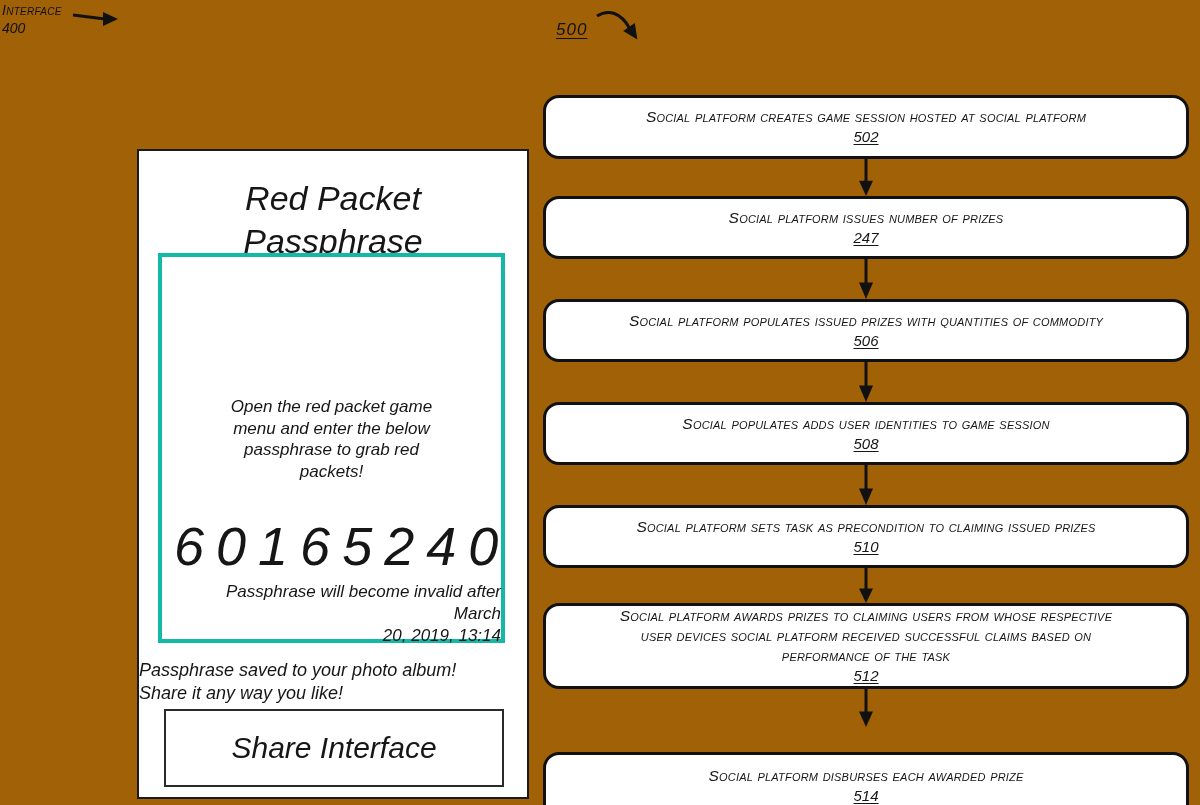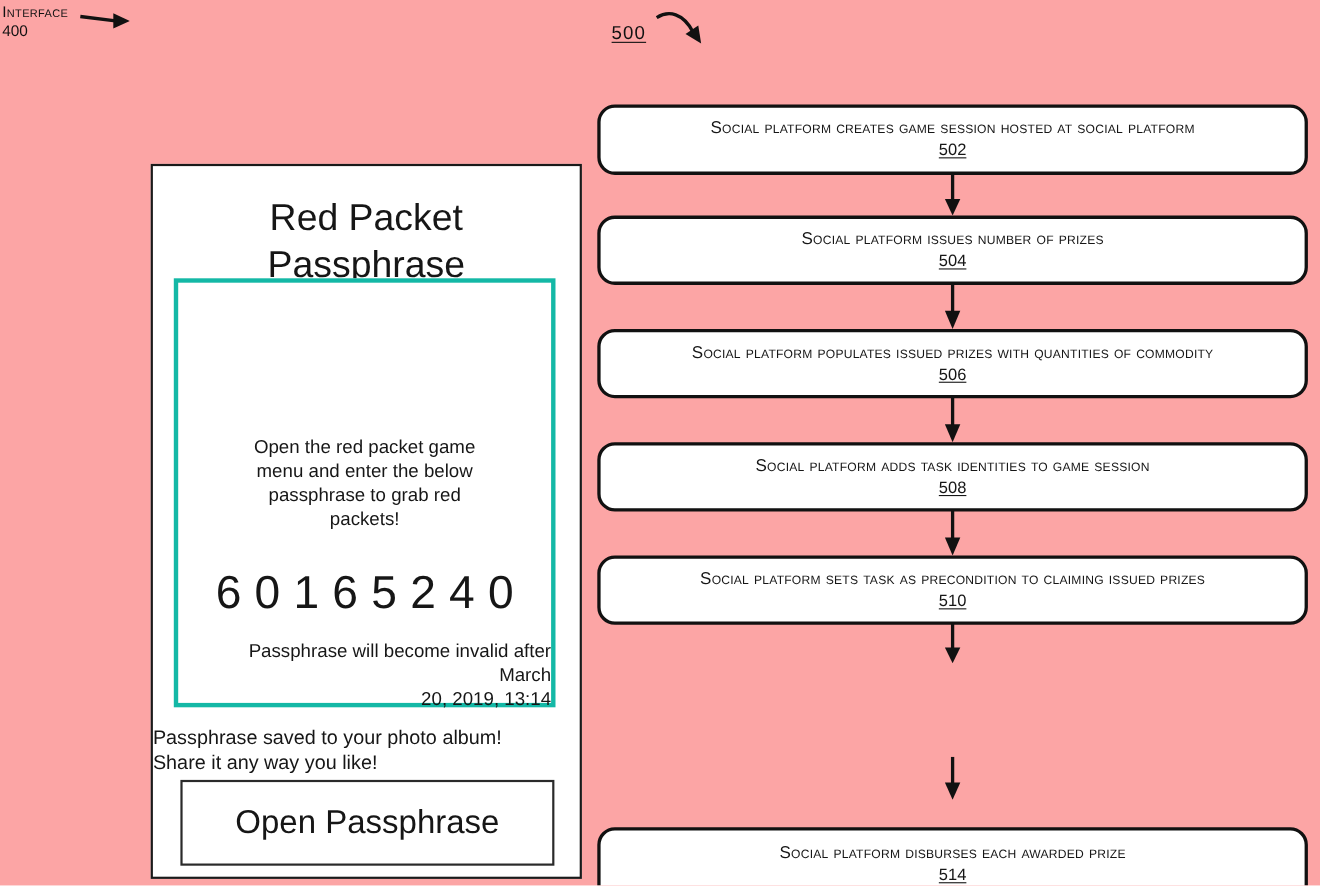--- a/index.html
+++ b/index.html
@@ -1,19 +1,19 @@
 <!DOCTYPE html>
 <html><head>
 <meta charset="utf-8">
 <style>
   * { margin:0; padding:0; box-sizing:border-box; }
   html,body { background:#ffffff; }
   .page {
-    position:relative; width:1200px; height:805px; background:#fca5a5;
-    font-family:"Liberation Sans", sans-serif; color:#111111; overflow:hidden;
+    position:relative; width:1200px; height:805px; background:#a16207;
+    font-family:"Liberation Sans", sans-serif; color:#111111; overflow:hidden;font-style:italic;
   }
 
   
   .ref-interface { position:absolute; left:2px; top:2px; }
   .ref-name { font-variant:small-caps; font-size:14px; letter-spacing:0.3px; }
   .ref-400-num { font-size:14px; margin-top:2px; }
   .arrow-400 { position:absolute; left:72px; top:9px; }
   .ref-500 { position:absolute; left:556px; top:20px; }
   .ref-500-num { font-size:17px; text-decoration:underline; text-underline-offset:3px; letter-spacing:1px; }
   .arrow-500 { position:absolute; left:596px; top:8px; }
@@ -30,21 +30,21 @@
   .iface-inner {
     position:absolute; left:19px; top:102px; width:347px; height:390px;
     border:4px solid #14b8a6; background:#ffffff;
   }
   .iface-instruction {
     position:absolute; top:139px; left:0; right:0; text-align:center;
     font-size:17px; line-height:21.5px; white-space:pre-line; color:#161616;
   }
   .iface-pass {
     position:absolute; top:258px; left:0; right:0; text-align:center;
-    font-size:42px; letter-spacing:12px; padding-left:12px; color:#161616;
+    font-size:54px; letter-spacing:12px; padding-left:12px; color:#161616;
   }
   .iface-expiry {
     position:absolute; top:324px; left:16px; right:0; text-align:right;
     font-size:17px; line-height:22px; white-space:pre-line; color:#161616;
   }
   .iface-saved {
     position:absolute; top:508px; left:0; right:0; text-align:left;
     font-size:18px; line-height:22.5px; white-space:pre-line; color:#161616;
   }
   .iface-btn {
@@ -114,76 +114,82 @@
 packets!</div>
       <div class="iface-pass">60165240</div>
       <div class="iface-expiry">Passphrase will become invalid after March
 20, 2019, 13:14</div>
     </div>
 
     <div class="iface-saved">Passphrase saved to your photo album!
 Share it any way you like!</div>
 
     <div class="iface-btn">
-      <span>Open Passphrase</span>
+      <span>Share Interface</span>
     </div>
   </div>
 
   <div class="flow">
 
     <div class="flow-box b502">
       <div class="flow-text">Social platform creates game session hosted at social platform</div>
       <div class="flow-num">502</div>
     </div>
 
     <svg class="flow-arrow a1" width="16" height="38" viewBox="0 0 16 40" preserveAspectRatio="none">
       <line x1="8" y1="0" x2="8" y2="26" stroke="#111" stroke-width="3"></line>
       <polygon points="1,24 15,24 8,40" fill="#111"></polygon>
     </svg>
 
     <div class="flow-box b504">
       <div class="flow-text">Social platform issues number of prizes</div>
-      <div class="flow-num">504</div>
+      <div class="flow-num">247</div>
     </div>
 
     <svg class="flow-arrow a2" width="16" height="41" viewBox="0 0 16 40" preserveAspectRatio="none">
       <line x1="8" y1="0" x2="8" y2="26" stroke="#111" stroke-width="3"></line>
       <polygon points="1,24 15,24 8,40" fill="#111"></polygon>
     </svg>
 
     <div class="flow-box b506">
       <div class="flow-text">Social platform populates issued prizes with quantities of commodity</div>
       <div class="flow-num">506</div>
     </div>
 
     <svg class="flow-arrow a3" width="16" height="41" viewBox="0 0 16 40" preserveAspectRatio="none">
       <line x1="8" y1="0" x2="8" y2="26" stroke="#111" stroke-width="3"></line>
       <polygon points="1,24 15,24 8,40" fill="#111"></polygon>
     </svg>
 
     <div class="flow-box b508">
-      <div class="flow-text">Social platform adds task identities to game session</div>
+      <div class="flow-text">Social populates adds user identities to game session</div>
       <div class="flow-num">508</div>
     </div>
 
     <svg class="flow-arrow a4" width="16" height="41" viewBox="0 0 16 40" preserveAspectRatio="none">
       <line x1="8" y1="0" x2="8" y2="26" stroke="#111" stroke-width="3"></line>
       <polygon points="1,24 15,24 8,40" fill="#111"></polygon>
     </svg>
 
     <div class="flow-box b510">
       <div class="flow-text">Social platform sets task as precondition to claiming issued prizes</div>
       <div class="flow-num">510</div>
     </div>
 
     <svg class="flow-arrow a5" width="16" height="36" viewBox="0 0 16 40" preserveAspectRatio="none">
       <line x1="8" y1="0" x2="8" y2="26" stroke="#111" stroke-width="3"></line>
       <polygon points="1,24 15,24 8,40" fill="#111"></polygon>
     </svg>
 
+    <div class="flow-box b512">
+      <div class="flow-text">Social platform awards prizes to claiming users from whose respective
+user devices social platform received successful claims based on
+performance of the task</div>
+      <div class="flow-num">512</div>
+    </div>
 
     <svg class="flow-arrow a6" width="16" height="39" viewBox="0 0 16 40" preserveAspectRatio="none">
       <line x1="8" y1="0" x2="8" y2="26" stroke="#111" stroke-width="3"></line>
       <polygon points="1,24 15,24 8,40" fill="#111"></polygon>
     </svg>
 
     <div class="flow-box b514">
       <div class="flow-text">Social platform disburses each awarded prize</div>
       <div class="flow-num">514</div>
     </div>

